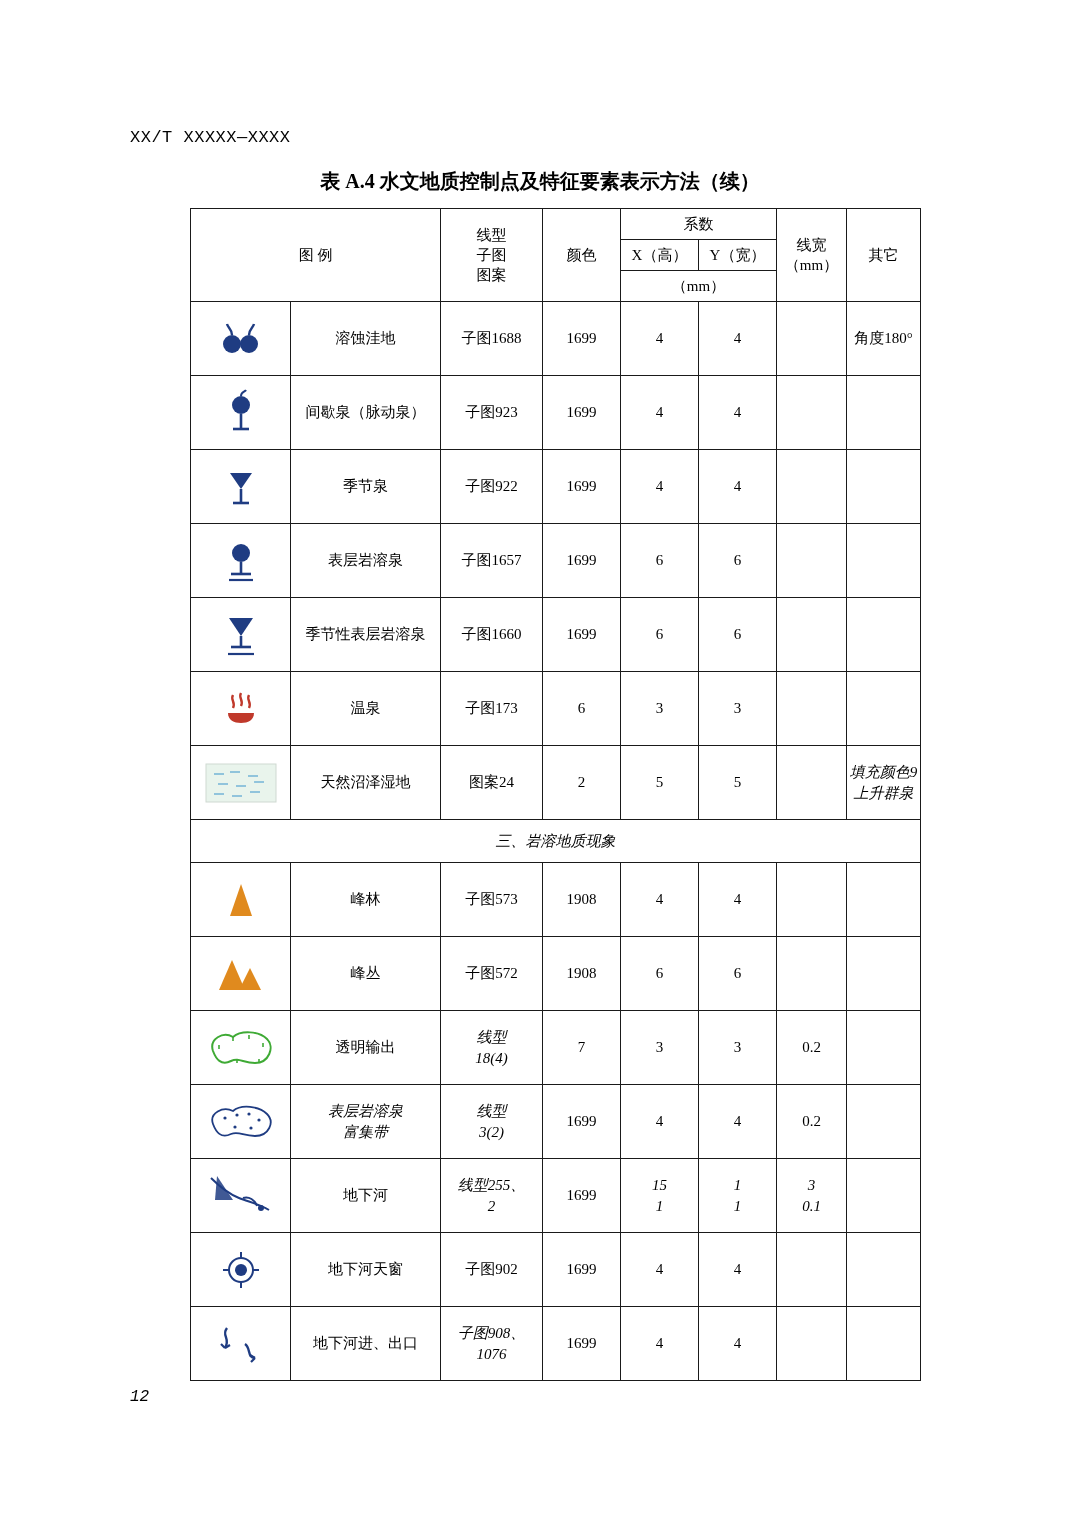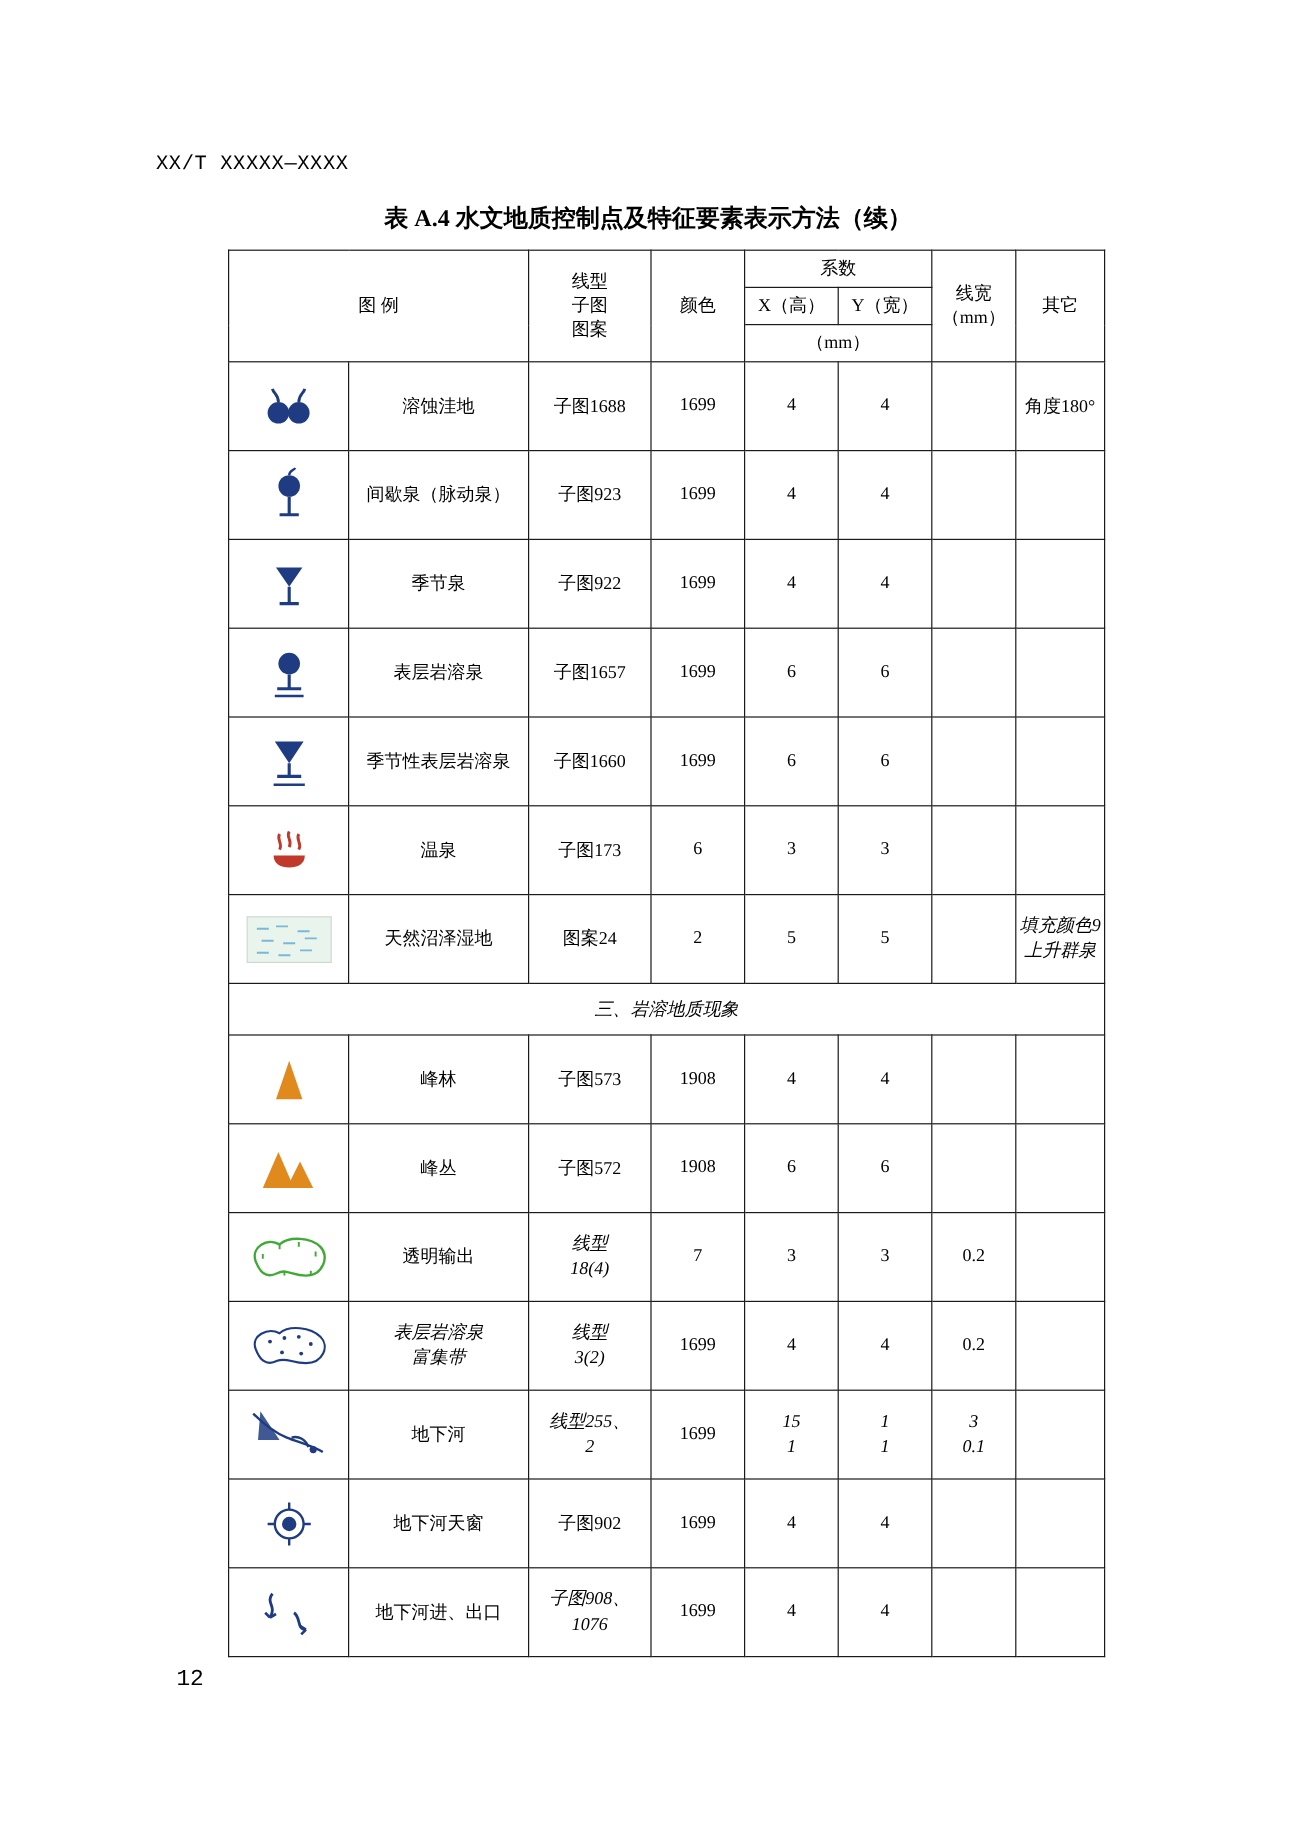--- a/index.html
+++ b/index.html
@@ -74,24 +74,25 @@
   .section-row td {
     height: 42px;
     text-align: left;
     padding-left: 10px;
     font-size: 15px;
     font-style: italic;
   }
   .two-line { line-height: 1.35; font-style: italic; }
   .page-num {
     position: absolute;
-    left: 147px;
+    left: 130px;
     top: 1388px;
     font-family: "Liberation Mono", "DejaVu Sans Mono", monospace;
-    font-size: 19px;
+    font-size: 16px;
+    font-style: italic;
   }
   .sym-wrap {
     display: flex;
     align-items: center;
     justify-content: center;
     height: 100%;
   }
   .stack { display: block; line-height: 1.35; }
 </style>
 </head>

